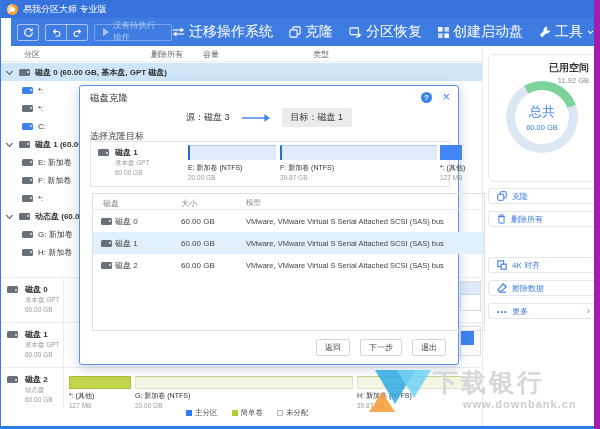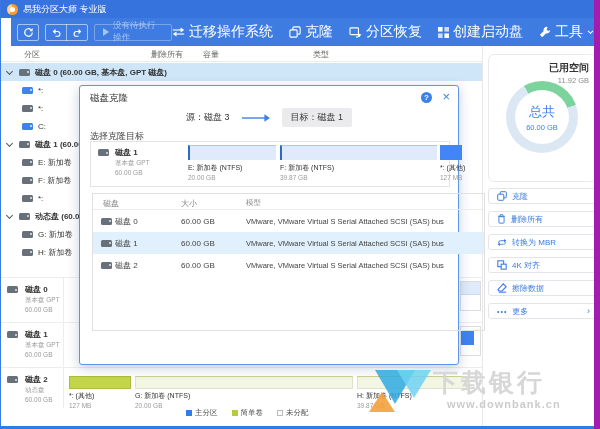--- a/index.html
+++ b/index.html
@@ -150,21 +150,21 @@
   .dbtn { min-width:32px; height:17px; padding:0 8px; background:#fff; border:1px solid #d6d6d6; border-radius:2px;
           font-size:8px; color:#444; display:flex; align-items:center; justify-content:center; cursor:pointer; }
 
   
   .watermark { position:absolute; left:366px; top:366px; width:232px; height:56px; z-index:30; pointer-events:none; }
   .wm-tri { position:absolute; }
   .wm-t1 { left:8px; top:4px; width:40px; height:34px; background:#2fa9e0; clip-path:polygon(0 0,100% 0,50% 100%); opacity:.85; }
   .wm-t2 { left:30px; top:4px; width:34px; height:28px; background:#6fd2f3; clip-path:polygon(0 0,100% 0,50% 100%); opacity:.85; }
   .wm-t3 { left:2px; top:26px; width:26px; height:20px; background:#f5a13c; clip-path:polygon(50% 0,100% 100%,0 100%); opacity:.9; }
   .wm-title { position:absolute; left:66px; top:0px; font-size:25px; font-weight:bold; color:#d7d7d7; letter-spacing:3px; }
-  .wm-url { position:absolute; left:80px; top:32px; font-size:11px; font-weight:bold; color:#cccccc; letter-spacing:1px; }
+  .wm-url { position:absolute; left:96px; top:32px; font-size:11px; font-weight:bold; color:#cccccc; letter-spacing:1px; }
 
   .bottombar { position:absolute; left:0; bottom:0; width:100%; height:3px; background:#2e7de5; z-index:6; }
   svg { display:block; }
 </style>
 </head>
 <body>
 
 <div class="stage">
 
   <div class="titlebar">
@@ -412,31 +412,20 @@
     <div class="sbtn sb1">
       <span>
           <svg width="9" height="10" viewBox="0 0 12 14">
             <path d="M1 3.2h10" stroke="#3b7ae0" stroke-width="1.3"></path>
             <path d="M4 3V1h4v2" fill="none" stroke="#3b7ae0" stroke-width="1.2"></path>
             <rect x="2.4" y="3.8" width="7.2" height="9" rx="1" fill="none" stroke="#3b7ae0" stroke-width="1.3"></rect>
           </svg>
         </span>
       <span>删除所有</span>
     </div>
-    <div class="sbtn sb2">
-      <span>
-          <svg width="10" height="9" viewBox="0 0 14 12">
-            <path d="M12 3.5H5a3 3 0 0 0-3 3" fill="none" stroke="#3b7ae0" stroke-width="1.3"></path>
-            <path d="M9.8 1L13 3.5 9.8 6z" fill="#3b7ae0"></path>
-            <path d="M2 8.5h7a3 3 0 0 0 3-3" fill="none" stroke="#3b7ae0" stroke-width="1.3" opacity=".85"></path>
-            <path d="M4.2 11L1 8.5 4.2 6z" fill="#3b7ae0"></path>
-          </svg>
-        </span>
-      <span>转换为 MBR</span>
-    </div>
     <div class="sbtn sb3">
       <span>
           <svg width="10" height="10" viewBox="0 0 12 12">
             <rect x="1" y="1" width="7" height="7" fill="none" stroke="#3b7ae0" stroke-width="1.3"></rect>
             <rect x="5" y="5" width="6" height="6" fill="#fff" stroke="#3b7ae0" stroke-width="1.3"></rect>
           </svg>
         </span>
       <span>4K 对齐</span>
     </div>
     <div class="sbtn sb5">
@@ -518,20 +507,25 @@
         <span class="c3">VMware, VMware Virtual S Serial Attached SCSI (SAS) bus</span>
       </div>
       <div class="dtr">
         <span class="drive"></span>
         <span class="c1b">磁盘 2</span>
         <span class="c2">60.00 GB</span>
         <span class="c3">VMware, VMware Virtual S Serial Attached SCSI (SAS) bus</span>
       </div>
     </div>
 
+    <div class="dlg-btns">
+      <div class="dbtn">返回</div>
+      <div class="dbtn">下一步</div>
+      <div class="dbtn">退出</div>
+    </div>
   </div>
 
   <div class="watermark">
     <span class="wm-tri wm-t1"></span>
     <span class="wm-tri wm-t2"></span>
     <span class="wm-tri wm-t3"></span>
     <div class="wm-title">下载银行</div>
     <div class="wm-url">www.downbank.cn</div>
   </div>
 

